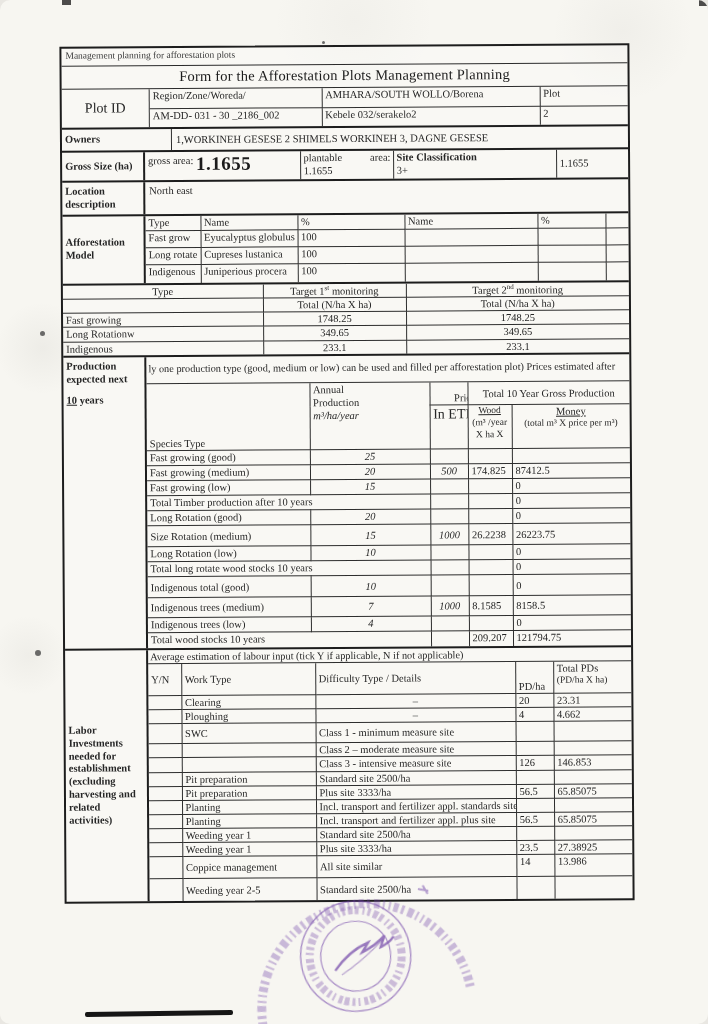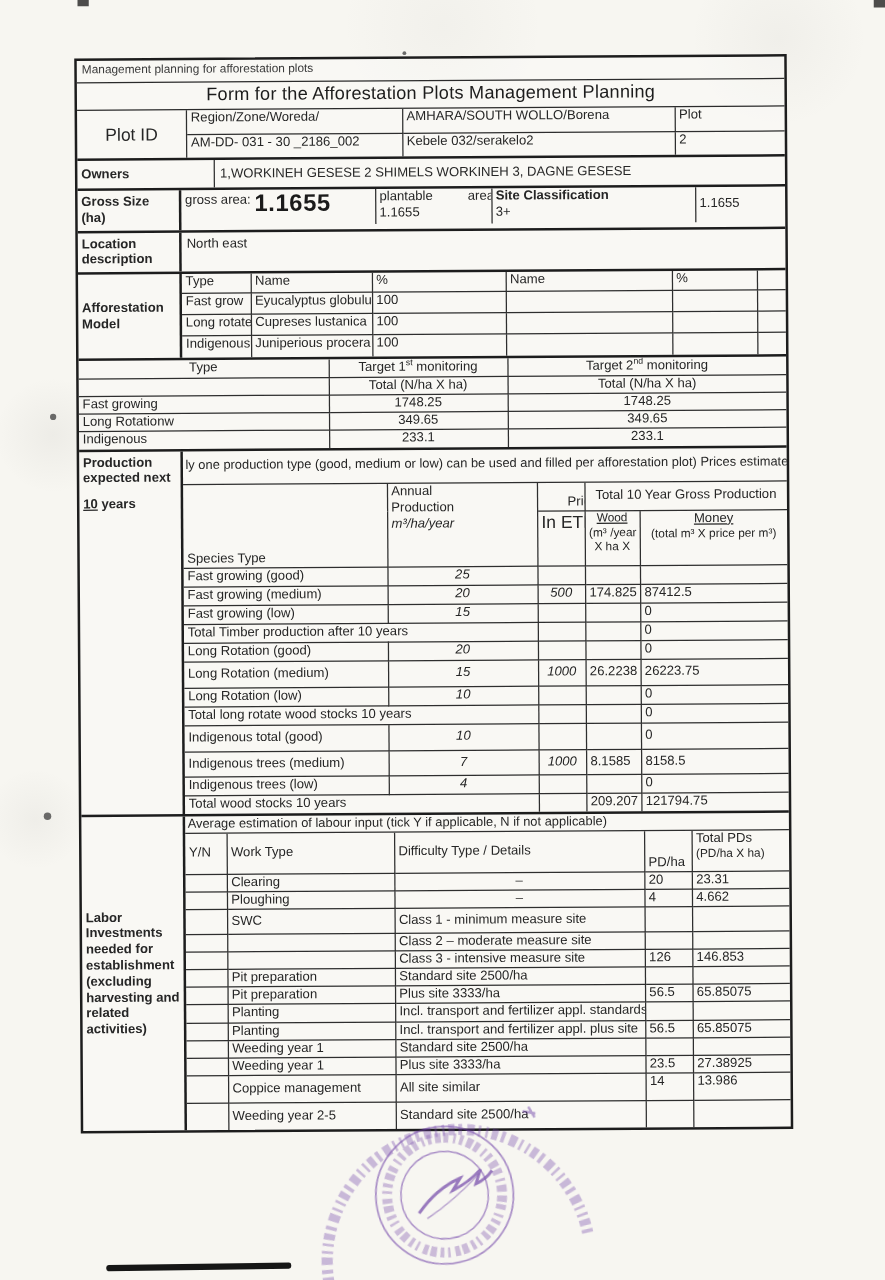--- a/index.html
+++ b/index.html
@@ -4,21 +4,21 @@
 <style>
   html,body{margin:0;padding:0;background:#e9e7e2;}
   .page{
     position:relative;width:708px;height:1024px;margin:0 auto;overflow:hidden;
     background:
       radial-gradient(circle at 6% 34%, rgba(110,108,100,.07), transparent 46px),
       radial-gradient(circle at 4% 64%, rgba(110,108,100,.06), transparent 40px),
       radial-gradient(circle at 88% 3%, rgba(110,108,100,.05), transparent 70px),
       radial-gradient(circle at 50% 2%, rgba(110,108,100,.04), transparent 80px),
       #f7f6f1;
-    font-family:Liberation Sans, sans-serif;color:#262626;
+    font-family:Liberation Serif, serif;color:#262626;border-radius:10px;
   }
   .form{
     position:absolute;left:62px;top:45px;width:570px;box-sizing:border-box;
     border:2px solid #1d1d1d;transform:rotate(-0.35deg);background:rgba(255,255,255,.25);
   }
   .row-note{font-size:9.5px;padding:2px 4px;height:13px;border-bottom:1px solid #2b2b2b;color:#3a3a3a;}
   .row-title{font-size:14.5px;text-align:center;padding:2px 0 3px 0;border-bottom:1px solid #2b2b2b;color:#1c1c1c;letter-spacing:.2px;}
   .sec{display:flex;border-top:2px solid #1d1d1d;}
   .sec:first-of-type{border-top:none;}
   .sec-label{width:83px;flex:none;box-sizing:border-box;border-right:2px solid #1d1d1d;font-weight:bold;font-size:10.5px;line-height:1.22;padding:3px 3px;}
@@ -276,21 +276,21 @@
             <td class="last">0</td>
           </tr>
           <tr style="height:15px;">
             <td class="first">Long Rotation (good)</td>
             <td class="ctr it">20</td>
             <td class="ctr it"></td>
             <td></td>
             <td class="last">0</td>
           </tr>
           <tr style="height:21px;">
-            <td class="first" style="vertical-align:middle;">Long Rotation (medium)</td>
+            <td class="first" style="vertical-align:middle;">Size Rotation (medium)</td>
             <td class="ctr it" style="vertical-align:middle;">15</td>
             <td class="ctr it" style="vertical-align:middle;">1000</td>
             <td style="vertical-align:middle;">26.2238</td>
             <td class="last" style="vertical-align:middle;">26223.75</td>
           </tr>
           <tr style="height:15px;">
             <td class="first">Long Rotation (low)</td>
             <td class="ctr it">10</td>
             <td class="ctr it"></td>
             <td></td>

